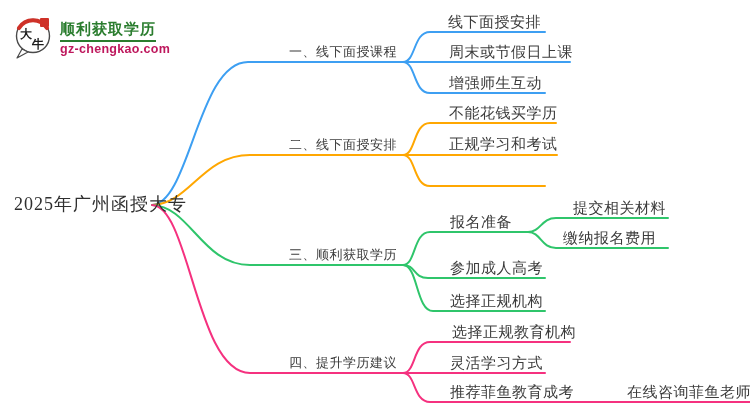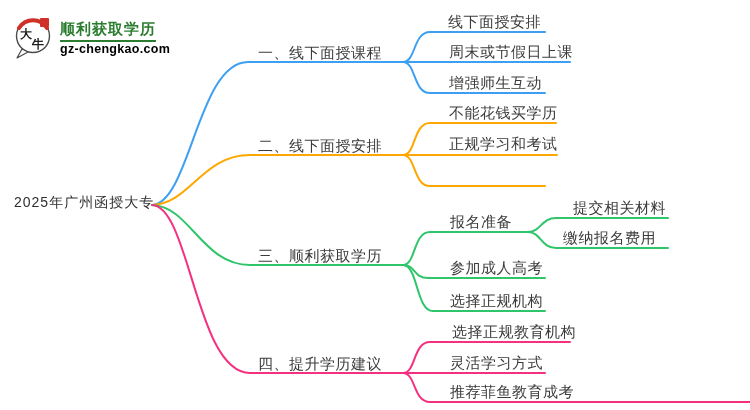--- a/index.html
+++ b/index.html
@@ -5,29 +5,29 @@
   html,body{margin:0;padding:0;background:#fff;}
   #canvas{
     position:relative;width:750px;height:410px;background:#ffffff;overflow:hidden;
     font-family:"Liberation Sans","DejaVu Sans",sans-serif;
   }
   #connectors{position:absolute;left:0;top:0;}
   .node{
     position:absolute;white-space:nowrap;line-height:1;
     font-size:15px;color:#3b3b3b;letter-spacing:.5px;text-align:center;
   }
-  .root-node{font-size:14px;color:#2f2f2f;letter-spacing:1px;}
-  .branch-label{font-size:15px;}
+  .root-node{font-size:18px;color:#2f2f2f;letter-spacing:1px;font-family:Liberation Serif, serif;}
+  .branch-label{font-size:13px;margin-left:31px;}
   
   #logo{position:absolute;left:13px;top:15px;display:flex;align-items:flex-start;cursor:pointer;}
   #logo-icon{width:42px;height:44px;flex:0 0 auto;}
   #logo-text{margin-left:5px;padding-top:6px;}
   .logo-title{font-size:15px;font-weight:bold;color:#2b7d2f;letter-spacing:1px;line-height:1.1;}
   .logo-divider{height:2px;background:#2b7d2f;width:96px;margin:2px 0 1px 0;}
-  .logo-domain{font-size:12.5px;font-weight:bold;color:#000000;letter-spacing:.3px;line-height:1.1;}
+  .logo-domain{font-size:12.5px;font-weight:bold;color:#be185d;letter-spacing:.3px;line-height:1.1;}
 </style>
 </head>
 <body>
 
 <div id="canvas">
 
   <svg id="connectors" width="750" height="410" viewBox="0 0 750 410">
     <g fill="none" stroke-width="2" stroke-linecap="round" stroke="#3d9ff2">
       <path d="M152,205 C190,203 198,62 248,62 L403,62"></path>
       <path d="M403,62 C416,62 413,32 430,32 L545,32"></path>
@@ -87,14 +87,15 @@
   <div class="node" style="left:450px;top:214px">报名准备</div>
   <div class="node" style="left:573px;top:200px">提交相关材料</div>
   <div class="node" style="left:563px;top:230px">缴纳报名费用</div>
   <div class="node" style="left:450px;top:260px">参加成人高考</div>
   <div class="node" style="left:450px;top:293px">选择正规机构</div>
 
   <div class="node branch-label" style="left:258px;top:356px">四、提升学历建议</div>
   <div class="node" style="left:452px;top:324px">选择正规教育机构</div>
   <div class="node" style="left:450px;top:355px">灵活学习方式</div>
   <div class="node" style="left:450px;top:384px">推荐菲鱼教育成考</div>
+  <div class="node" style="left:627px;top:384px">在线咨询菲鱼老师</div>
 
 </div>
 
 </body></html>

